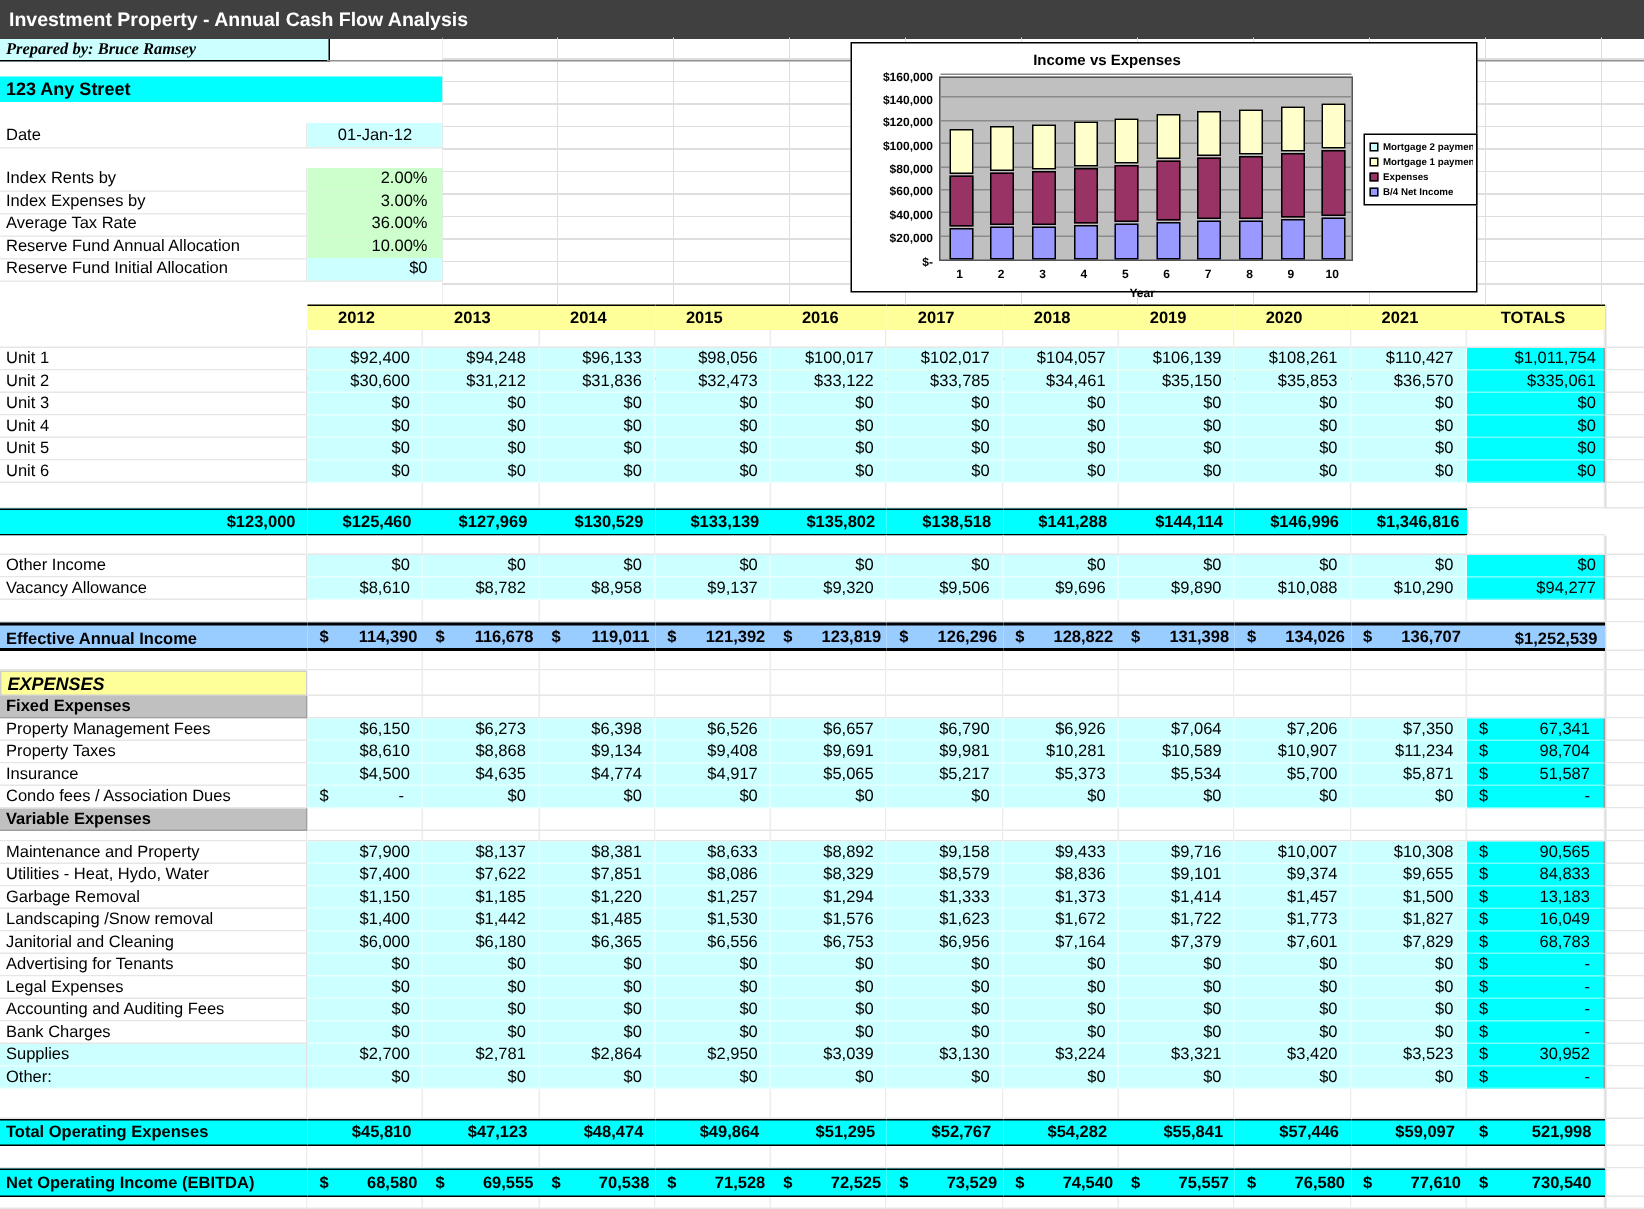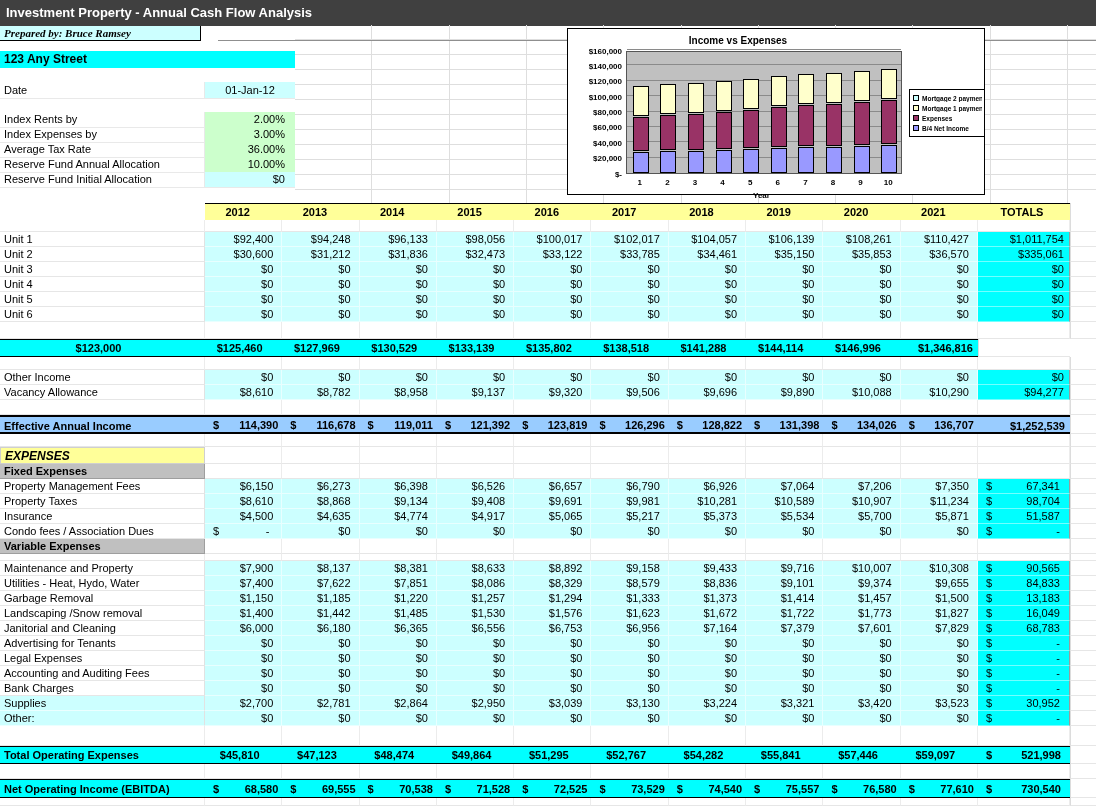--- a/index.html
+++ b/index.html
@@ -2,21 +2,21 @@
 <html><head>
 <meta charset="utf-8">
 <style>
   * { box-sizing: border-box; margin: 0; padding: 0; }
   html,body { width:1096px; height:806px; overflow:hidden; background:#fff;
     font-family:"Liberation Sans", sans-serif; font-size:11px; color:#000; position:relative; }
 
   .titlebar { height:26px; background:#404040; color:#fff; font-weight:bold;
     font-size:13px; line-height:25px; padding-left:6px; }
 
-  .prepared { width:201px; height:15px; background:#CCFFFF;
+  .prepared { width:220px; height:15px; background:#CCFFFF;
     border-bottom:1px solid #000; border-right:1px solid #000;
     font-family:"Liberation Serif", serif; font-style:italic; font-weight:bold;
     font-size:11px; line-height:14px; padding-left:4px; }
 
   .street { width:295px; height:17px; background:#00FFFF; font-weight:bold;
     font-size:12px; line-height:17px; padding-left:4px; }
 
   .inforow { display:grid; grid-template-columns:205px 90px; }
   .ilabel { padding-left:4px; border-bottom:1px solid #e9e9e9; border-right:1px solid #e9e9e9; }
   .ival  { text-align:right; padding-right:10px; border-bottom:1px solid #e9e9e9; }
@@ -40,21 +40,21 @@
 
   .hdr  { background:#FFFF99; font-weight:bold; border-top:1px solid #000; border-bottom:1px solid #000; }
   .hdr.hl { font-style:italic; font-size:12px; padding-left:4px;margin-top:48px; }
   .hdr.hy { text-align:center; padding-right:12px; }
   .hdr.ht { text-align:center; padding-right:4px; }
 
   .grand { font-weight:bold; border-top:1px solid #000; border-bottom:1px solid #000; }
   .grand.cyan { background:#00FFFF; }
   .grand.blue { background:#99CCFF; border-top:2px solid #000; border-bottom:2px solid #000; }
   .grand.lab2 { padding-left:4px; }
-  .grand.v { text-align:center; padding-right:8px; }
+  .grand.v { text-align:right; padding-right:8px; }
   .grand.t { text-align:right; padding-right:5px; }
 
   .sec { background:#FFFF99; font-weight:bold; font-style:italic; font-size:12px;
          padding-left:4px; border:1px solid #cfcfcf; }
   .sub { background:#C0C0C0; font-weight:bold; padding-left:4px;
          border-bottom:1px solid #9e9e9e; border-right:1px solid #9e9e9e; }
 
   .acct { display:flex; justify-content:space-between; align-items:center; }
   .acct .d { padding-left:8px; }
   .acct .n { padding-right:4px; }

